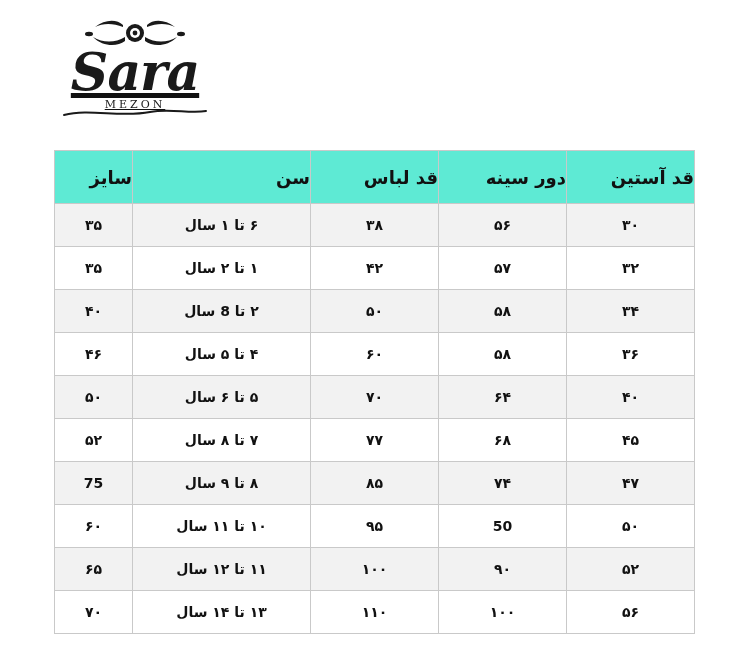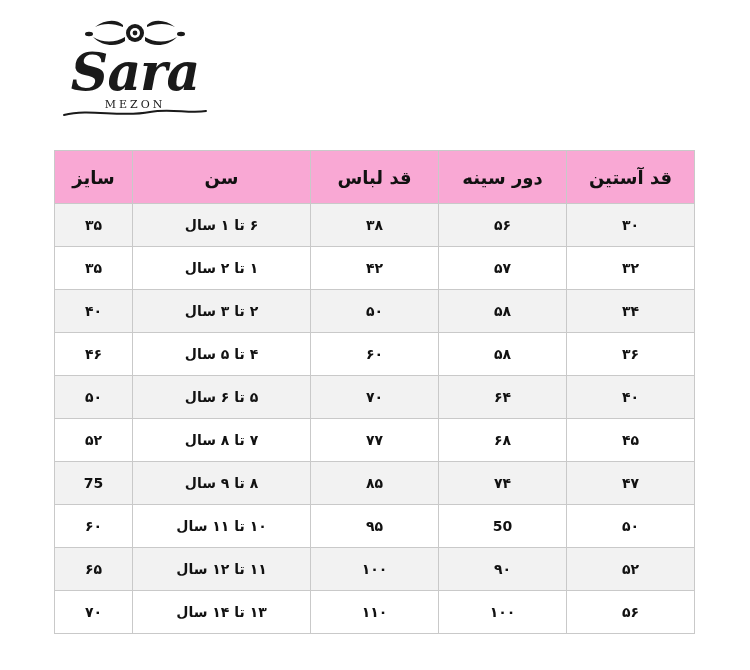--- a/index.html
+++ b/index.html
@@ -23,20 +23,21 @@
 
   
   .header {
     display: flex;
     flex-direction: row-reverse;
     align-items: center;
     justify-content: flex-start;
     height: 150px;
     padding: 0 40px 0 40px;
     box-sizing: border-box;
+    text-decoration: underline;
   }
   .title {
     flex: 1;
     text-align: center;
     font-size: 27px;
     font-weight: bold;
     letter-spacing: 0px;
     color: #111;
     direction: rtl;
     padding-right: 10px;
@@ -100,24 +101,25 @@
   table.size-table td, table.size-table th {
     border: 1px solid #c9c9c9;
     text-align: center;
     font-size: 14px;
     color: #111;
     height: 42px;
     padding: 0;
     font-weight: bold;
   }
   table.size-table thead th {
-    background: #f9a8d4;
+    background: #5eead4;
     font-size: 18px;
     height: 52px;
     font-weight: bold;
+    text-align: right;
   }
   table.size-table tbody tr:nth-child(odd) td {
     background: #f2f2f2;
   }
   table.size-table tbody tr:nth-child(even) td {
     background: #ffffff;
   }
   .col-size   { width: 78px; }
   .col-age    { width: 178px; }
   .col-len    { width: 128px; }
@@ -187,21 +189,21 @@
           <td>۳۲</td>
           <td>۵۷</td>
           <td>۴۲</td>
           <td>۱ تا ۲ سال</td>
           <td>۳۵</td>
         </tr>
         <tr>
           <td>۳۴</td>
           <td>۵۸</td>
           <td>۵۰</td>
-          <td>۲ تا ۳ سال</td>
+          <td>۲ تا 8 سال</td>
           <td>۴۰</td>
         </tr>
         <tr>
           <td>۳۶</td>
           <td>۵۸</td>
           <td>۶۰</td>
           <td>۴ تا ۵ سال</td>
           <td>۴۶</td>
         </tr>
         <tr>

